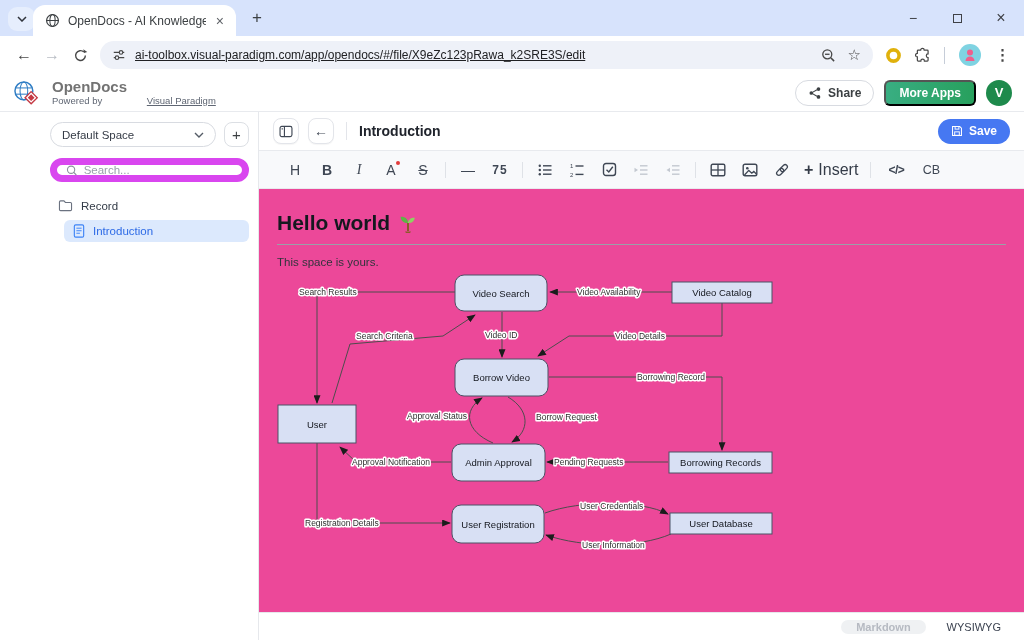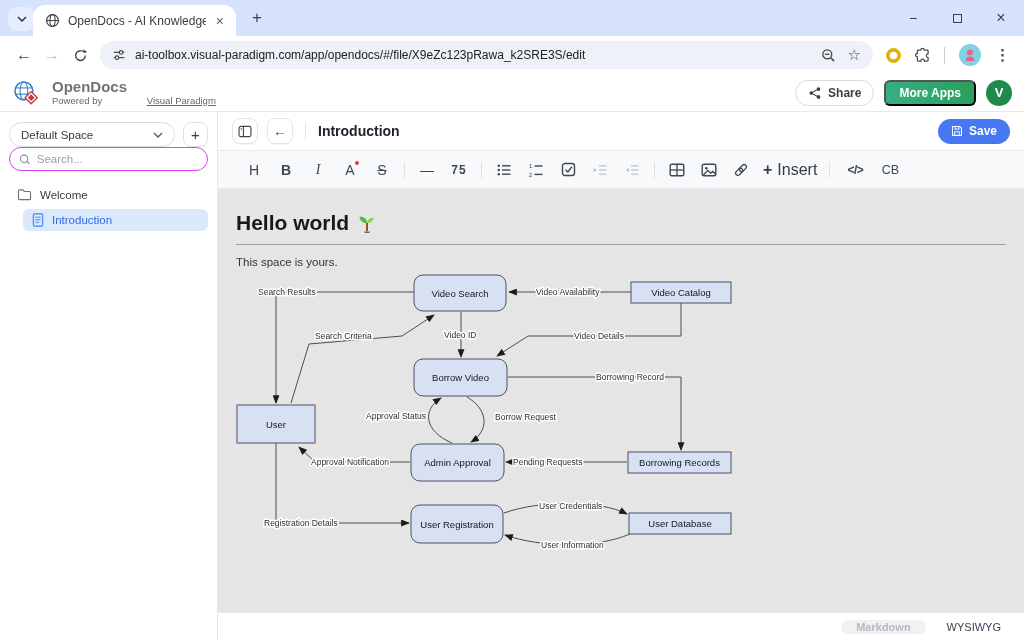--- a/index.html
+++ b/index.html
@@ -15,45 +15,45 @@
   .newtab-btn { position:absolute; left:246px; top:8px; font-size:17px; color:#3c4043; width:22px; text-align:center; }
   .win-controls { position:absolute; right:10px; top:6px; display:flex; align-items:center; gap:18px; color:#3f4147; }
   .win-btn { width:26px; height:24px; display:flex; align-items:center; justify-content:center; font-size:14px; }
   .max-square { width:9px; height:9px; border:1.2px solid #3f4147; display:inline-block; }
 
   
   .nav-bar { height:38px; background:#fff; display:flex; align-items:center; padding:0 10px; }
   .nav-ic { width:28px; height:28px; display:flex; align-items:center; justify-content:center; font-size:16px; color:#474747; }
   .nav-ic.disabled { color:#b8bdc4; }
   .url-pill { flex:1; height:28px; background:#eef1f8; border-radius:14px; display:flex; align-items:center; padding:0 12px; gap:9px; margin:0 8px 0 6px; min-width:0; }
-  .url-text { font-size:12px; color:#202124; white-space:nowrap; overflow:hidden; flex:1; }
+  .url-text { font-size:12px; color:#202124; white-space:nowrap; overflow:hidden; flex:1;text-decoration:underline; }
   .pill-right { display:flex; align-items:center; gap:12px; color:#474747; }
   .star { font-size:15px; color:#474747; }
   .nav-right { display:flex; align-items:center; gap:13px; padding:0 4px; }
   .nav-sep { width:1px; height:17px; background:#c6cdd8; }
   .kebab { font-size:15px; color:#474747; font-weight:bold; }
 
   
   .app-header { height:38px; border-bottom:1px solid #e8eaee; background:#fff; display:flex; align-items:center; padding:0 12px; gap:10px; }
   .logo-text { line-height:1.15; }
   .app-name { font-size:15px; font-weight:bold; color:#737373; }
   .powered { font-size:9.5px; color:#5f6673; }
   .powered u { cursor:pointer;margin-left:42px; }
   .hd-spacer { flex:1; }
   .share-btn { height:26px; border:1px solid #d8dbe1; border-radius:13px; background:#fff; padding:0 12px; display:flex; align-items:center; gap:6px; font-size:12px; font-weight:bold; color:#3c4043; }
   .more-apps-btn { height:26px; border-radius:6px; padding:0 13px; background:linear-gradient(90deg,#39ae82,#27a05d); color:#fff; font-size:12px; font-weight:bold; display:flex; align-items:center; }
   .v-avatar { width:26px; height:26px; border-radius:50%; background:#1e8a4c; color:#fff; font-weight:bold; font-size:13px; display:flex; align-items:center; justify-content:center; }
 
   
-  .main { display:flex; height:528px; }
+  .main { display:flex; height:528px;padding-left:41px; }
   .sidebar { width:218px; border-right:1px solid #e6e8ec; padding:10px 9px; background:#fff; flex:none; }
   .space-row { display:flex; gap:8px; }
   .space-select { flex:1; height:25px; border:1px solid #d8dbe1; border-radius:13px; display:flex; align-items:center; justify-content:space-between; padding:0 11px; font-size:11.5px; color:#353b46; background:#fff; }
   .plus-btn { width:25px; height:25px; border:1px solid #dcdfe4; border-radius:8px; display:flex; align-items:center; justify-content:center; font-size:15px; color:#3c4043; background:#fff; }
-  .search-box { height:24px; border:1px solid #d946ef; border-radius:12px; display:flex; align-items:center; padding:0 9px; gap:6px; background:#fff; }
+  .search-box { margin-top:11px; height:24px; border:7px solid #d946ef; border-radius:12px; display:flex; align-items:center; padding:0 9px; gap:6px; background:#fff; }
   .search-box input { border:none; outline:none; background:transparent; font-size:11.5px; color:#333; width:100%; font-family:"Liberation Sans",sans-serif; }
   .search-box input::placeholder { color:#98a0ab; }
   .tree { margin-top:13px; }
   .tree-folder { display:flex; align-items:center; gap:8px; font-size:11.5px; color:#333b47; padding:4px 8px; }
   .tree-page { display:flex; align-items:center; gap:8px; font-size:11.5px; color:#2e6be6; background:#dce9fd; border-radius:6px; margin:4px 0 0 14px; padding:4px 9px; }
 
   .editor { flex:1; display:flex; flex-direction:column; min-width:0; background:#fff; }
   .doc-header { height:39px; border-bottom:1px solid #e8eaee; display:flex; align-items:center; padding:0 14px; gap:9px; }
   .icon-btn { width:26px; height:26px; border:1px solid #e3e5ea; border-radius:8px; background:#fff; display:flex; align-items:center; justify-content:center; color:#3f4754; box-shadow:0 1px 1px rgba(0,0,0,.04); font-size:14px; }
   .vsep { width:1px; height:18px; background:#e3e5ea; margin:0 3px; }
@@ -68,21 +68,21 @@
   .fmt-item.quote { font-weight:bold; font-size:12px; letter-spacing:1px; }
   .fmt-item.muted { color:#c3c8d0; }
   .fmt-item .reddot { position:absolute; top:4px; right:7px; width:4px; height:4px; border-radius:50%; background:#e23b3b; }
   .fmt-sep { width:1px; height:16px; background:#dfe2e7; margin:0 6px; }
   .insert-item { display:flex; align-items:center; gap:5px; padding:0 6px; height:26px; color:#353c48; }
   .insert-plus { font-size:16px; font-weight:bold; line-height:1; }
   .insert-label { font-size:16px; }
   .fmt-item.code { font-size:12px; font-weight:bold; letter-spacing:-0.5px; width:38px; }
   .fmt-item.cb { font-size:12.5px; font-weight:normal; }
 
-  .content { flex:1; position:relative; background:#e5e5e5; overflow:hidden; }
+  .content { flex:1; position:relative; background:#ec4899; overflow:hidden; }
   .doc-h1 { position:absolute; left:18px; right:18px; top:22px; font-size:21px; font-weight:bold; color:#15181f; padding-bottom:9px; border-bottom:1.5px solid #9aa0a8; display:flex; align-items:center; gap:8px; }
   .doc-p { position:absolute; left:18px; top:67px; font-size:11.5px; color:#30343c; }
   #diagram-svg { position:absolute; left:18px; top:78px; }
   .dg-node-label { font-size:9.5px; fill:#14171e; font-family:"Liberation Sans",sans-serif; }
   .dg-edge-label { font-size:8.5px; fill:#2e2e2e; font-family:"Liberation Sans",sans-serif; paint-order:stroke; stroke:#ffffff; stroke-width:3px; stroke-linejoin:round; }
 
   .mode-bar { height:28px; border-top:1px solid #e6e8ec; background:#fff; display:flex; align-items:center; justify-content:flex-end; padding:0 10px; gap:8px; }
   .mode-md { height:14px; padding:0 15px; background:#eff1f3; border-radius:8px; color:#b6bac2; font-size:11px; font-weight:bold; display:flex; align-items:center; border:none; }
   .mode-wy { height:21px; padding:0 13px; background:#fff; color:#3b4250; font-size:11px; font-weight:normal; display:flex; align-items:center; border:none; }
 
@@ -210,21 +210,21 @@
           <circle cx="7" cy="7" r="5" fill="none" stroke="#8a929d" stroke-width="1.5"></circle>
           <line x1="10.7" y1="10.7" x2="14.2" y2="14.2" stroke="#8a929d" stroke-width="1.6"></line>
         </svg>
         <input type="text" placeholder="Search..." style="">
       </div>
       <div class="tree">
         <div class="tree-folder">
           <svg width="15" height="13" viewBox="0 0 16 14">
             <path d="M1.5,3.2 a1.2,1.2 0 0 1 1.2,-1.2 h3.6 l1.6,1.7 h5.4 a1.2,1.2 0 0 1 1.2,1.2 v6.4 a1.2,1.2 0 0 1 -1.2,1.2 H2.7 a1.2,1.2 0 0 1 -1.2,-1.2 z" fill="none" stroke="#6b7280" stroke-width="1.2"></path>
           </svg>
-          <span>Welcome</span>
+          <span>Record</span>
         </div>
         <div class="tree-page">
           <svg width="12" height="14" viewBox="0 0 12 15">
             <rect x="1" y="1" width="10" height="13" rx="1.5" fill="none" stroke="#3b82f6" stroke-width="1.2"></rect>
             <line x1="3.2" y1="4.5" x2="8.8" y2="4.5" stroke="#3b82f6" stroke-width="1"></line>
             <line x1="3.2" y1="7.2" x2="8.8" y2="7.2" stroke="#3b82f6" stroke-width="1"></line>
             <line x1="3.2" y1="9.9" x2="7" y2="9.9" stroke="#3b82f6" stroke-width="1"></line>
           </svg>
           <span>Introduction</span>
         </div>

